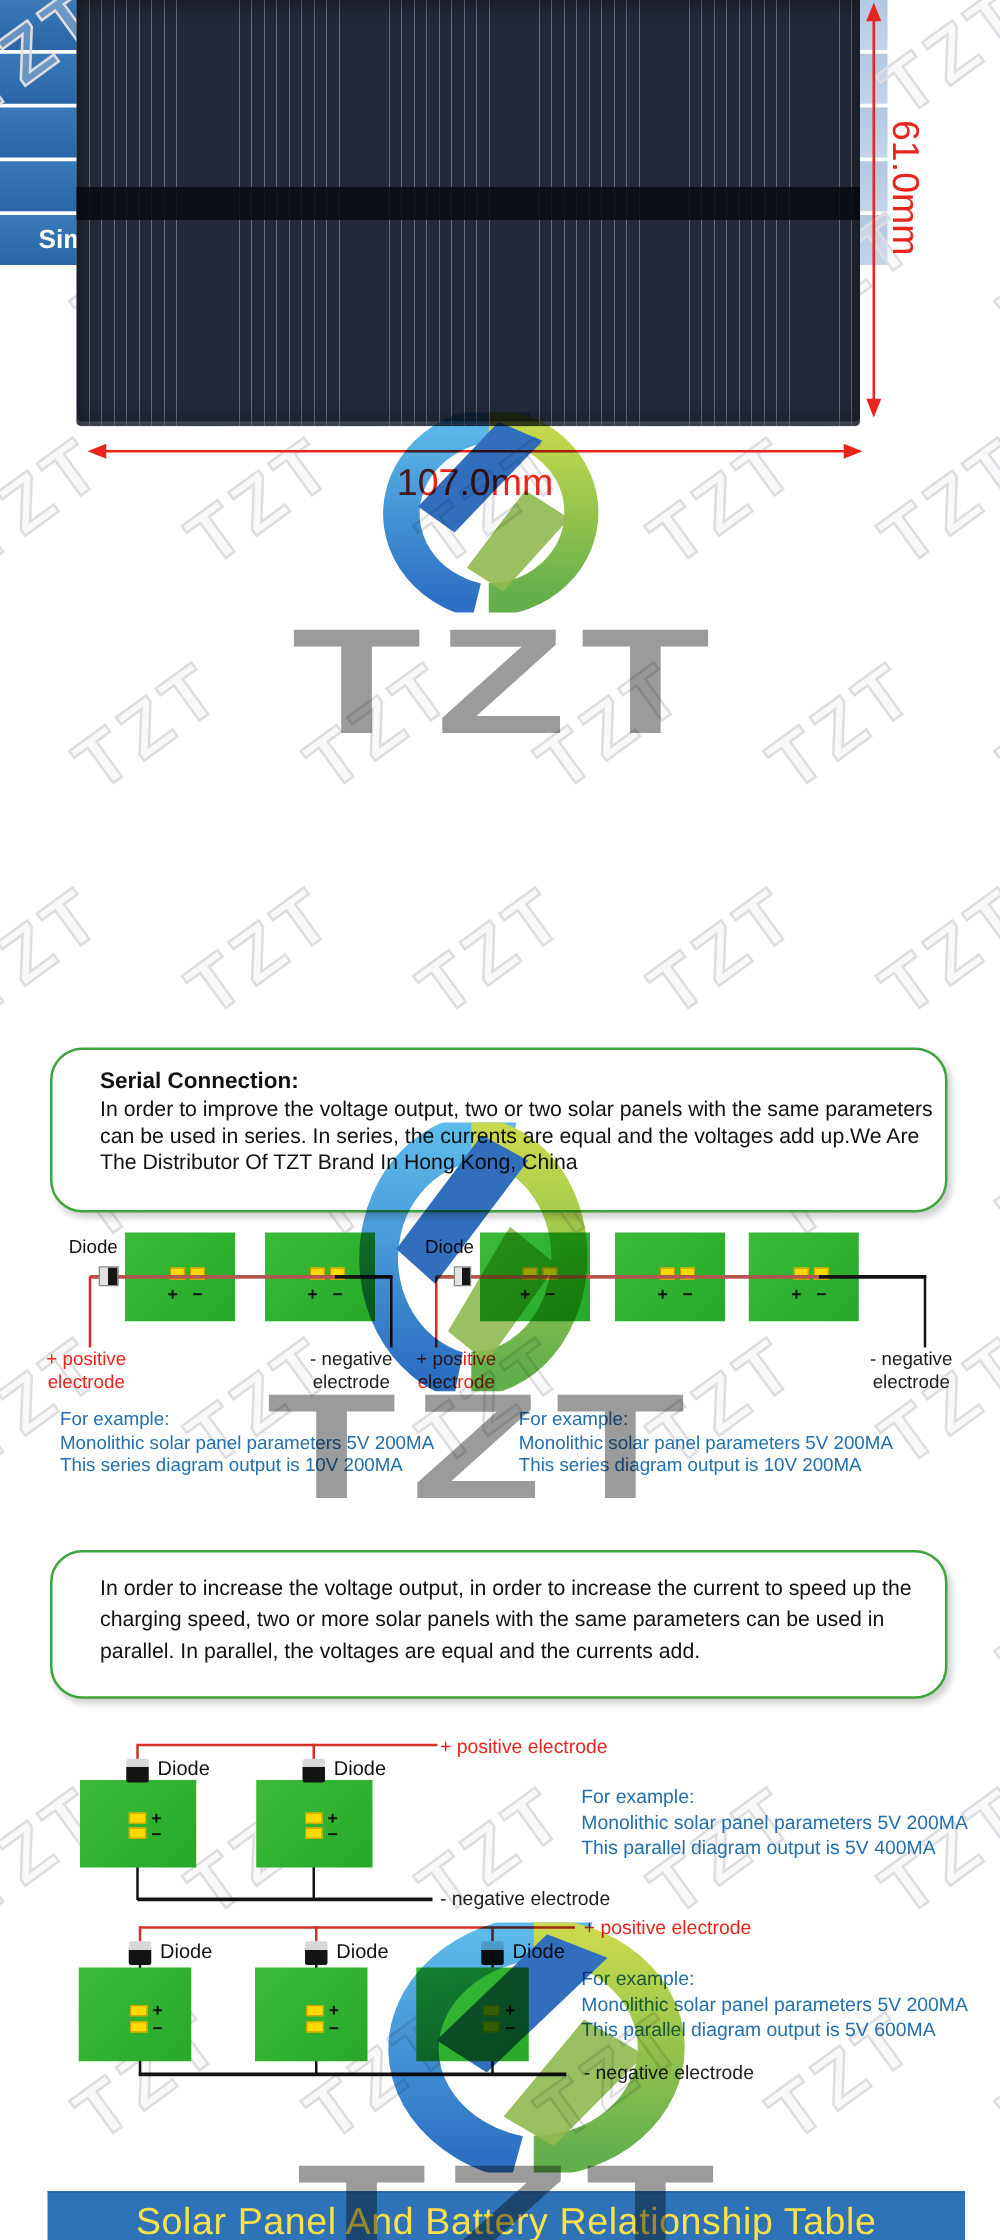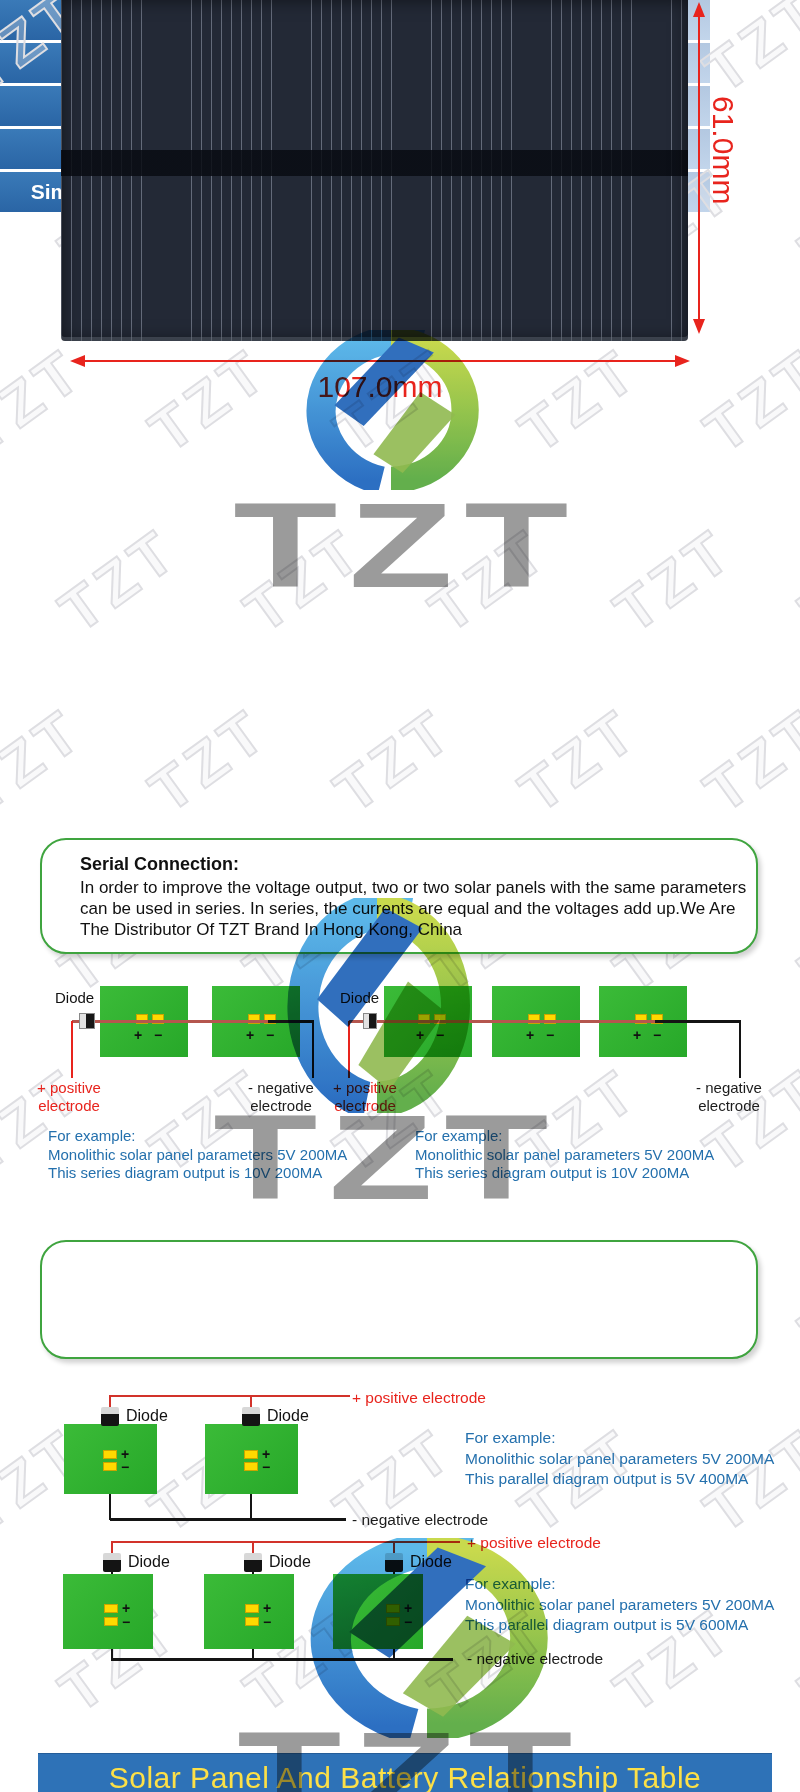--- a/index.html
+++ b/index.html
@@ -26,21 +26,21 @@
   
   #spec-table{left:35px;top:551px;width:710px;z-index:2;background:#fff;
     display:grid;grid-template-columns:312px 395px;grid-auto-rows:40px;gap:3px;}
   .spec-label{background:linear-gradient(180deg,#3a7ab8,#2a65a5);color:#fff;font-size:21px;font-weight:600;
     display:flex;align-items:center;justify-content:center;}
   .spec-value{background:linear-gradient(180deg,#b3c8e1,#c2d5eb);color:#3a3a3a;font-size:21px;
     display:flex;align-items:center;justify-content:center;}
   
   .note-box{z-index:2;background:#fff;border:2px solid #3fa43f;border-radius:26px;
     box-shadow:3px 4px 5px rgba(0,0,0,.18);padding:14px 0 0 38px;box-sizing:border-box;}
-  #serial-box{left:40px;top:838px;width:718px;height:116px;}
+  #serial-box{left:40px;top:838px;width:718px;height:132px;}
   #parallel-box{left:40px;top:1240px;width:718px;height:119px;}
   .note-title{font-size:18px;font-weight:700;color:#111;}
   .note-body{font-size:17px;color:#111;line-height:21px;width:668px;margin-top:2px;}
   #parallel-box .note-body{line-height:25px;width:676px;}
   
   .hline,.vline{position:absolute;z-index:2;}
   .green-panel{position:absolute;z-index:2;background:linear-gradient(135deg,#3bbb38,#27a829);}
   .cell-pin{position:absolute;z-index:3;background:#ffd900;border:1px solid #c9a500;box-sizing:border-box;}
   .cell-sign{position:absolute;z-index:3;font-size:14px;font-weight:700;color:#111;line-height:12px;}
   .diode-h{position:absolute;z-index:3;background:linear-gradient(90deg,#e2e2e2 0 45%,#161616 45%);border:1px solid #888;box-sizing:border-box;}
@@ -237,20 +237,21 @@
     <span>Monolithic solar panel parameters 5V 200MA</span><br>
     <span>This series diagram output is 10V 200MA</span>
   </div>
   <div class="example" style="left:415px;top:1127px">
     <span>For example:</span><br>
     <span>Monolithic solar panel parameters 5V 200MA</span><br>
     <span>This series diagram output is 10V 200MA</span>
   </div>
 
   <div id="parallel-box" class="abs note-box">
+    <div class="note-body">In order to increase the voltage output, in order to increase the current to speed up the charging speed, two or more solar panels with the same parameters can be used in parallel. In parallel, the voltages are equal and the currents add.</div>
   </div>
 
   <div class="hline" style="left:110px;top:1395px;width:240px;height:2px;background:#d2322a"></div>
   <div class="vline" style="left:109px;top:1395px;width:2px;height:13px;background:#d2322a"></div>
   <div class="vline" style="left:250px;top:1395px;width:2px;height:13px;background:#d2322a"></div>
   <div class="diode-v" style="left:101px;top:1407px;width:18px;height:19px"></div>
   <div class="diode-v" style="left:242px;top:1407px;width:18px;height:19px"></div>
   <div class="diode-label" style="left:126px;top:1407px;font-size:16px">Diode</div>
   <div class="diode-label" style="left:267px;top:1407px;font-size:16px">Diode</div>
   <div class="vline" style="left:109px;top:1425px;width:2px;height:95px;background:#141414"></div>

